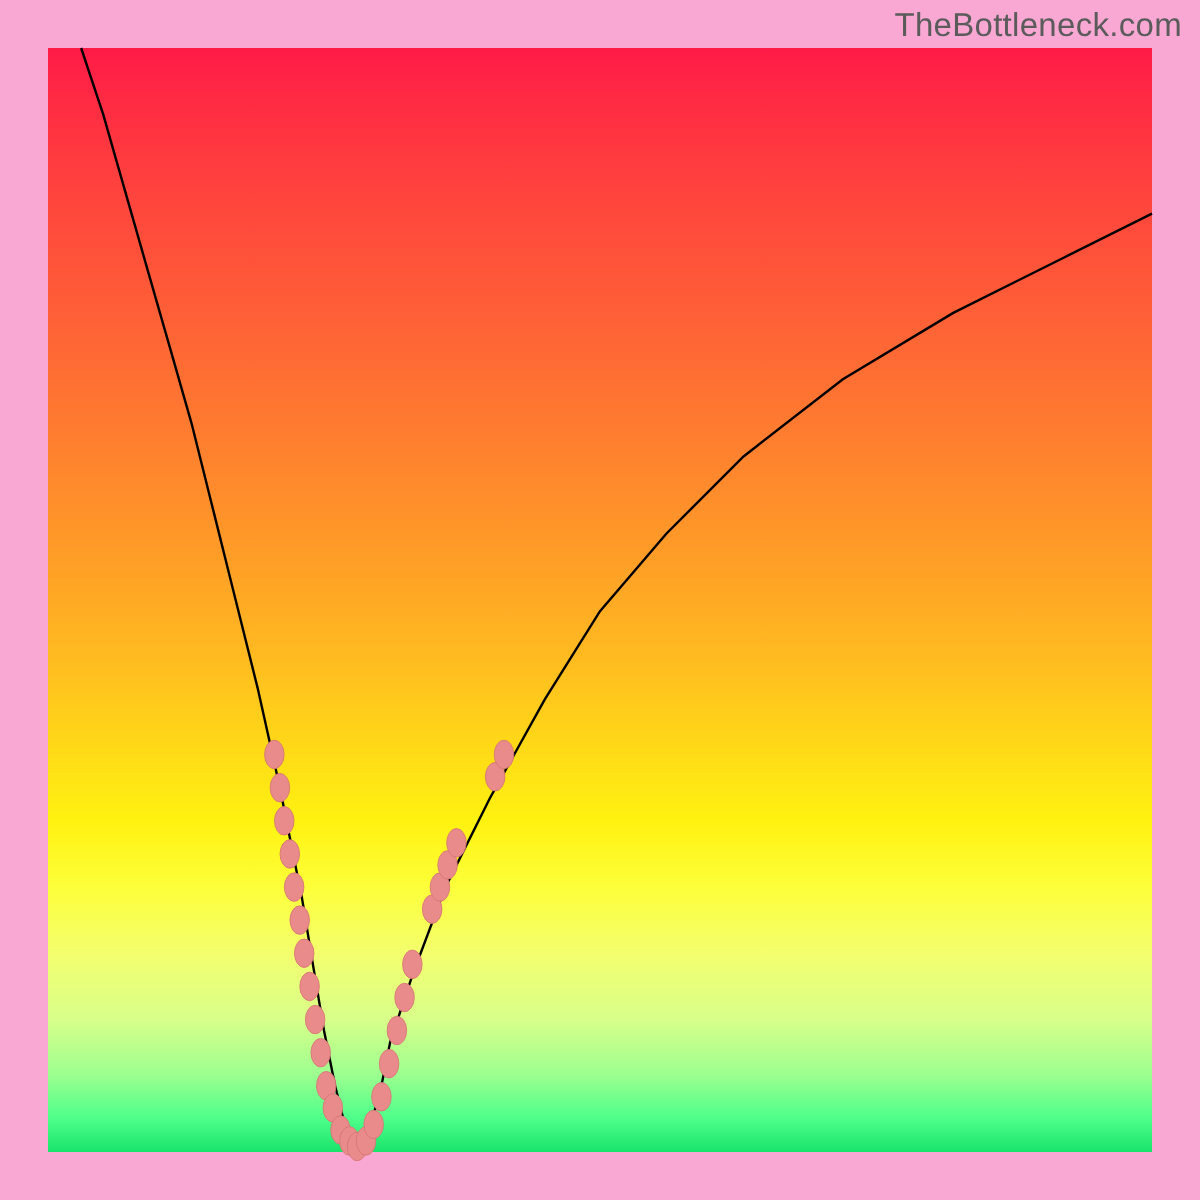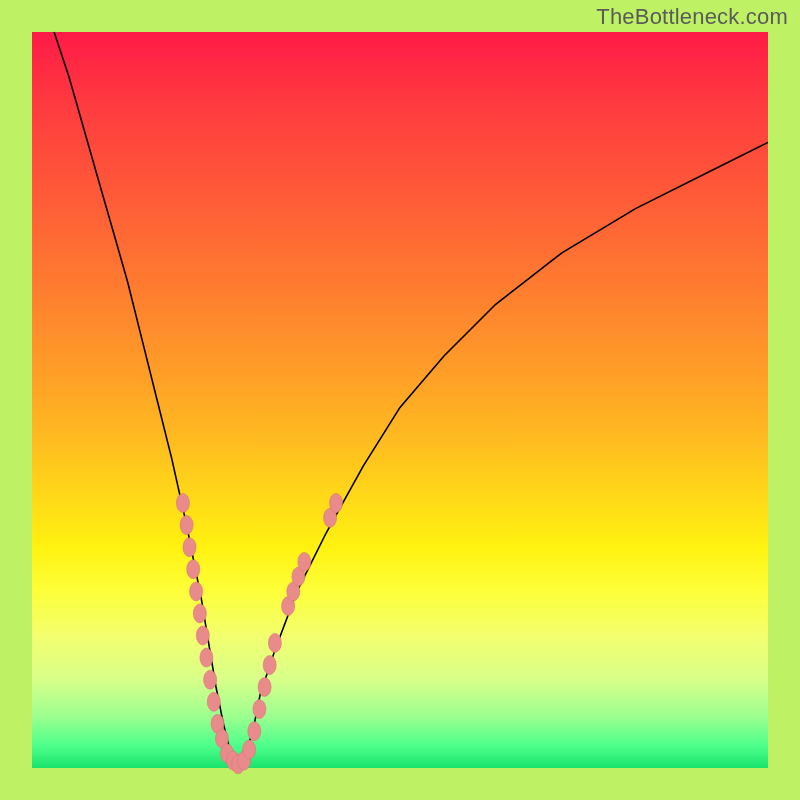--- a/index.html
+++ b/index.html
@@ -8,21 +8,21 @@
     width: 800px;
     height: 800px;
     overflow: hidden;
     background: #000;
     font-family: Arial, Helvetica, sans-serif;
   }
   .stage {
     position: relative;
     width: 800px;
     height: 800px;
-    background: #bef264;
+    background: #f9a8d4;
   }
   .watermark {
     position: absolute;
     top: 4px;
     right: 12px;
     color: #5b5b5b;
     font-size: 22px;
     font-weight: 500;
     letter-spacing: 0.2px;
     z-index: 20;

